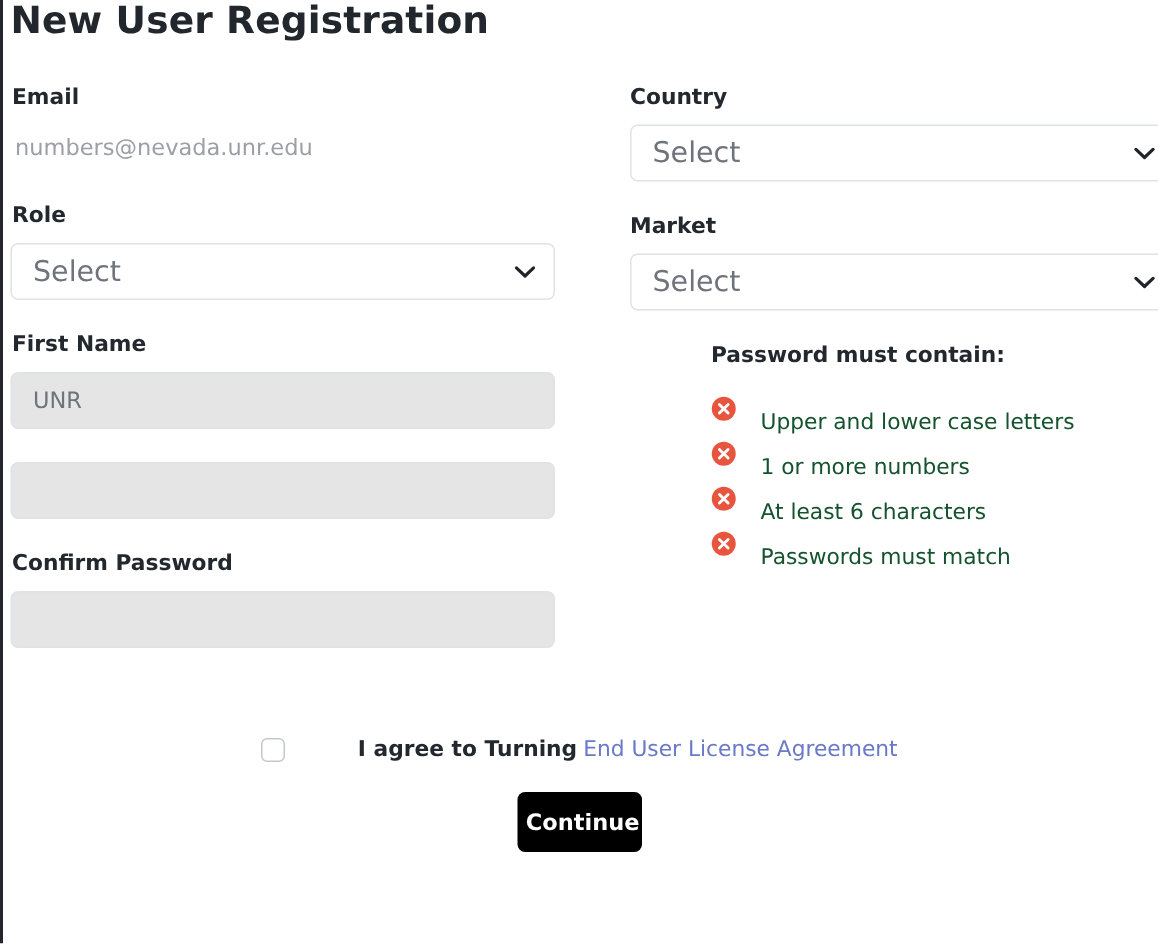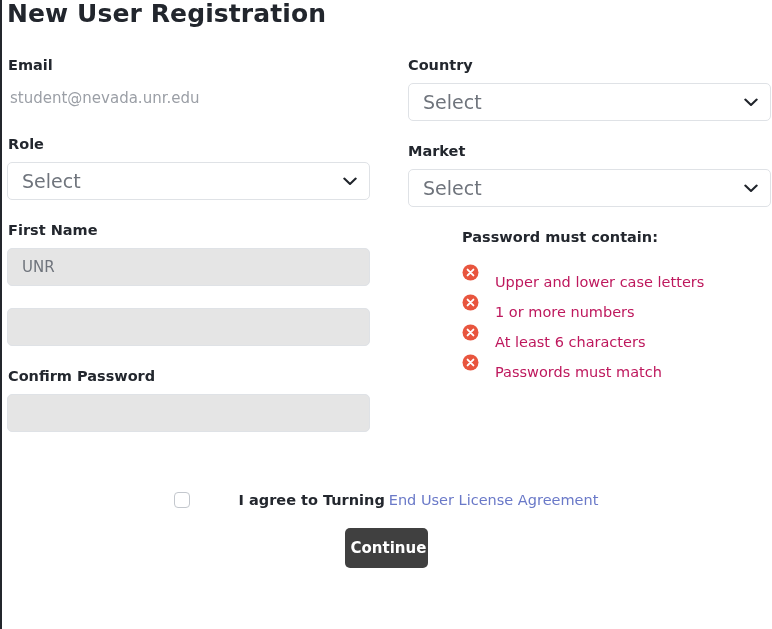--- a/index.html
+++ b/index.html
@@ -46,21 +46,21 @@
     line-height: 27px;
     height: 27px;
     overflow: hidden;
   }
 
   
   .form-grid {
     margin-top: 30px;
     display: grid;
     grid-template-columns: 393px 1fr;
-    column-gap: 0px;
+    column-gap: 12px;
   }
   .cell { padding-right: 0; }
   .col-right .field-label,
   .col-right .field-control { margin-left: 8px; }
 
   .field-label {
     display: block;
     font-size: 14.5px;
     font-weight: 700;
     color: #23272e;
@@ -148,21 +148,21 @@
   }
   .rule-icon {
     width: 17px;
     height: 17px;
     flex: 0 0 17px;
     margin-right: 16px;
   }
   .rule-icon svg { display: block; }
   .rule-text {
     font-size: 14.5px;
-    color: #be185d;
+    color: #14532d;
     line-height: 17px;
     margin-top: 20px;
   }
 
   
   .agreement-row {
     display: flex;
     align-items: center;
     justify-content: center;
     margin-top: 38px;
@@ -187,21 +187,21 @@
     margin-left: 4px;
     cursor: pointer;
   }
 
   .button-row {
     display: flex;
     justify-content: center;
     margin-top: 20px;
   }
   .continue-btn {
-    background: #404040;
+    background: #000000;
     color: #fff;
     border: none;
     border-radius: 5px;
     font-family: "DejaVu Sans", sans-serif;
     font-size: 15px;
     font-weight: 700;
     width: 83px;
     height: 40px;
     cursor: pointer;
   }
@@ -214,21 +214,21 @@
 <div class="page">
 
   <h1 class="page-title">New User Registration</h1>
 
   <div class="form-grid">
 
     <div class="cell col-left">
 
       <div class="field-block">
         <span class="field-label">Email</span>
-        <div class="readonly-value">student@nevada.unr.edu</div>
+        <div class="readonly-value">numbers@nevada.unr.edu</div>
       </div>
 
       <div class="field-block">
         <span class="field-label">Role</span>
         <div class="field-control select-wrap">
           <div class="select-box">Select</div>
           <span class="chevron">
             <svg width="14" height="9" viewBox="0 0 14 9">
                 <path d="M1.3 1.6 L7 7 L12.7 1.6" stroke="#20242b" stroke-width="2.1" fill="none" stroke-linecap="round" stroke-linejoin="round"></path>
               </svg>

